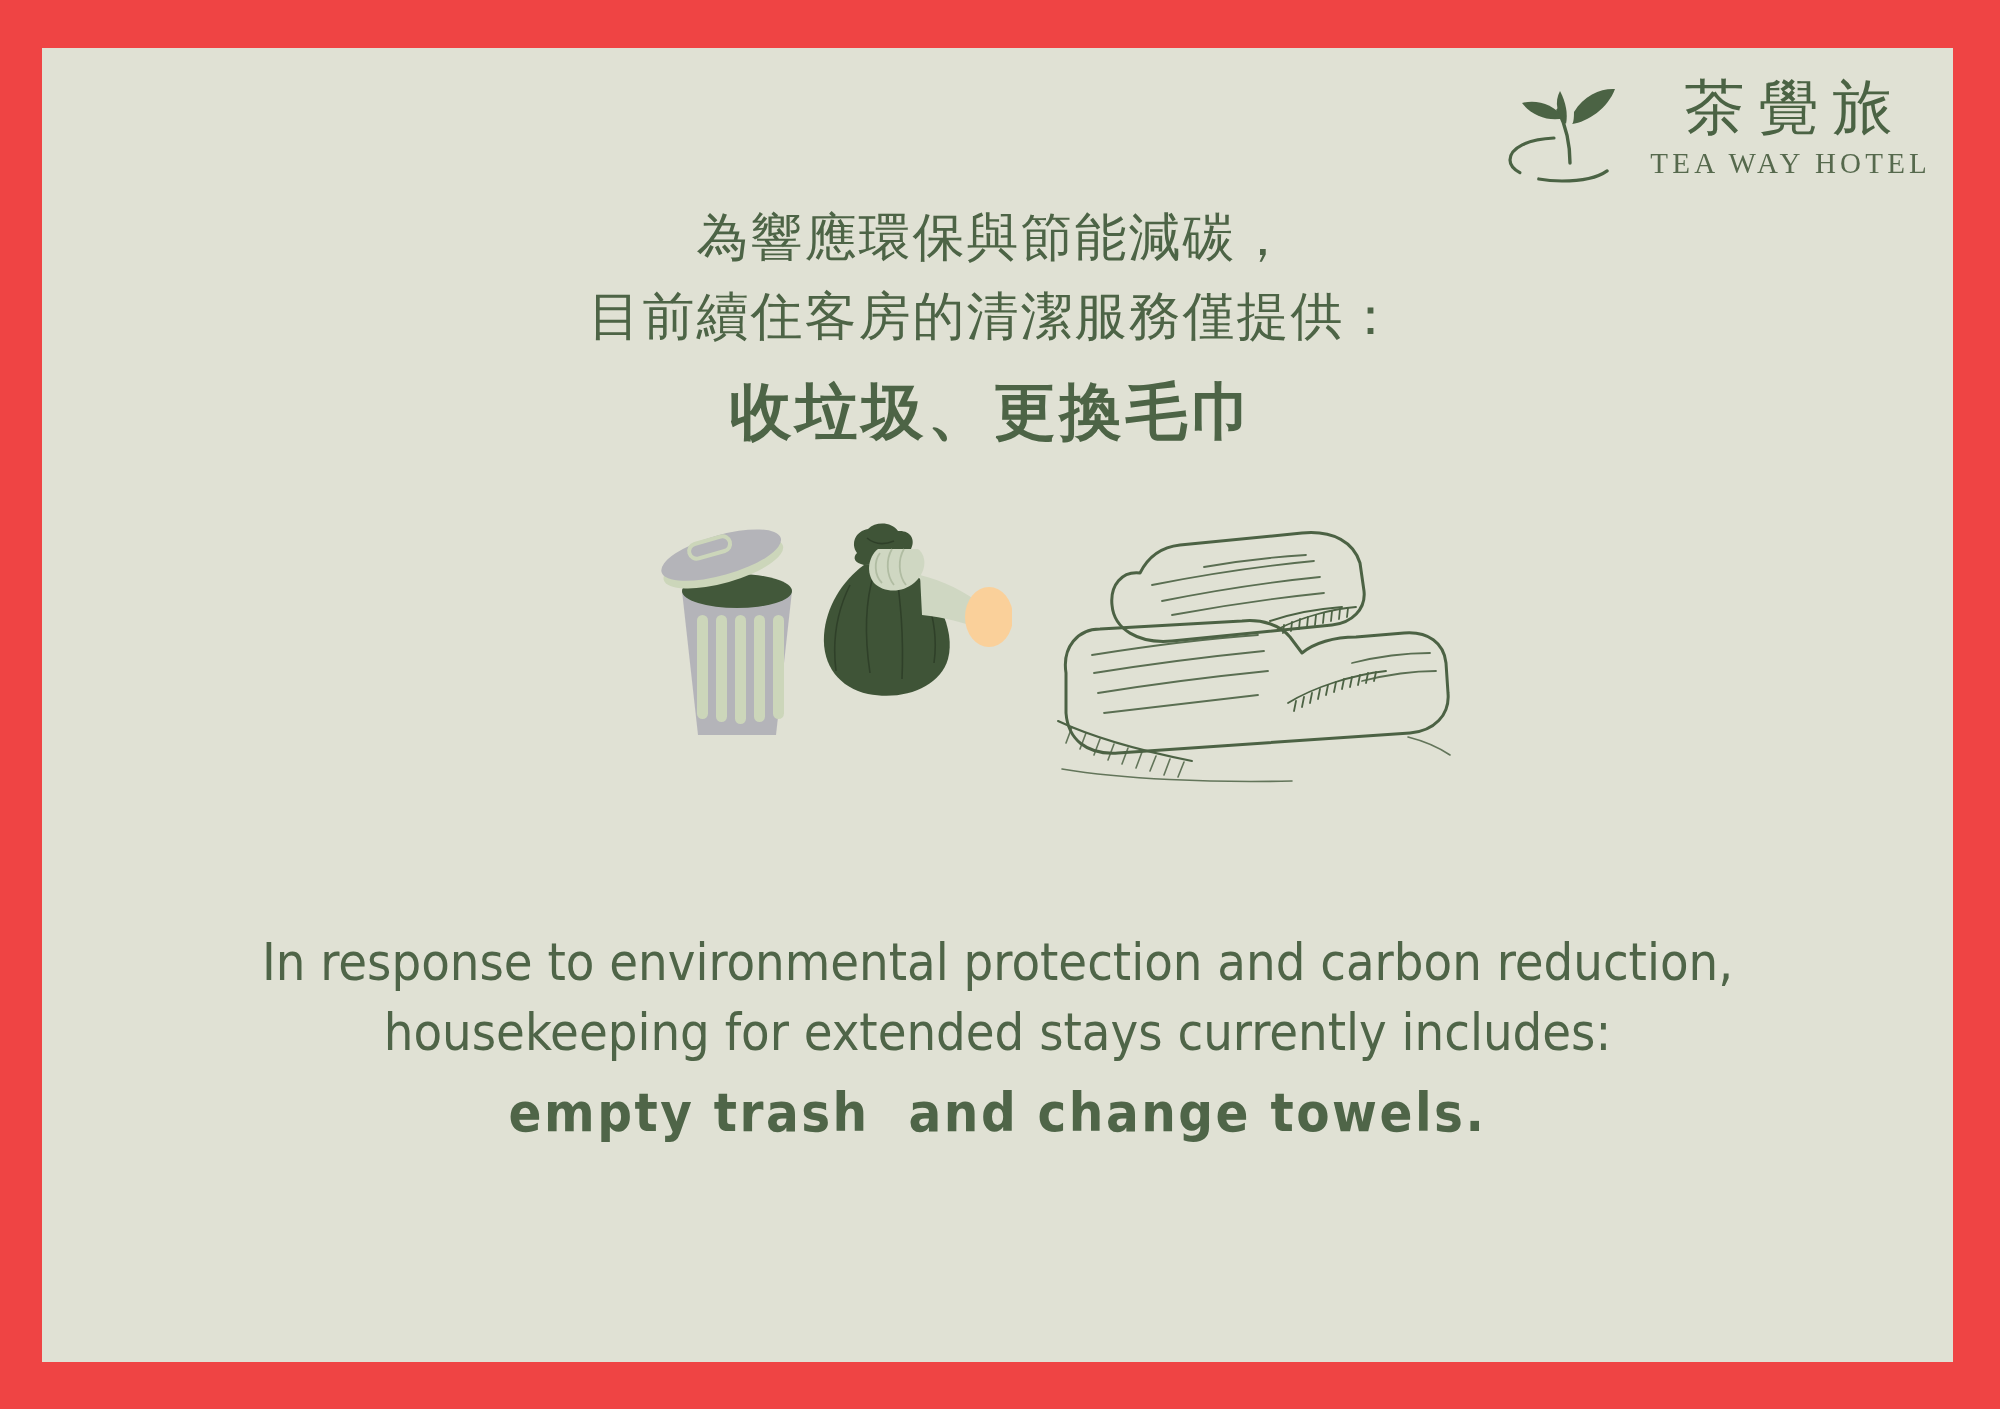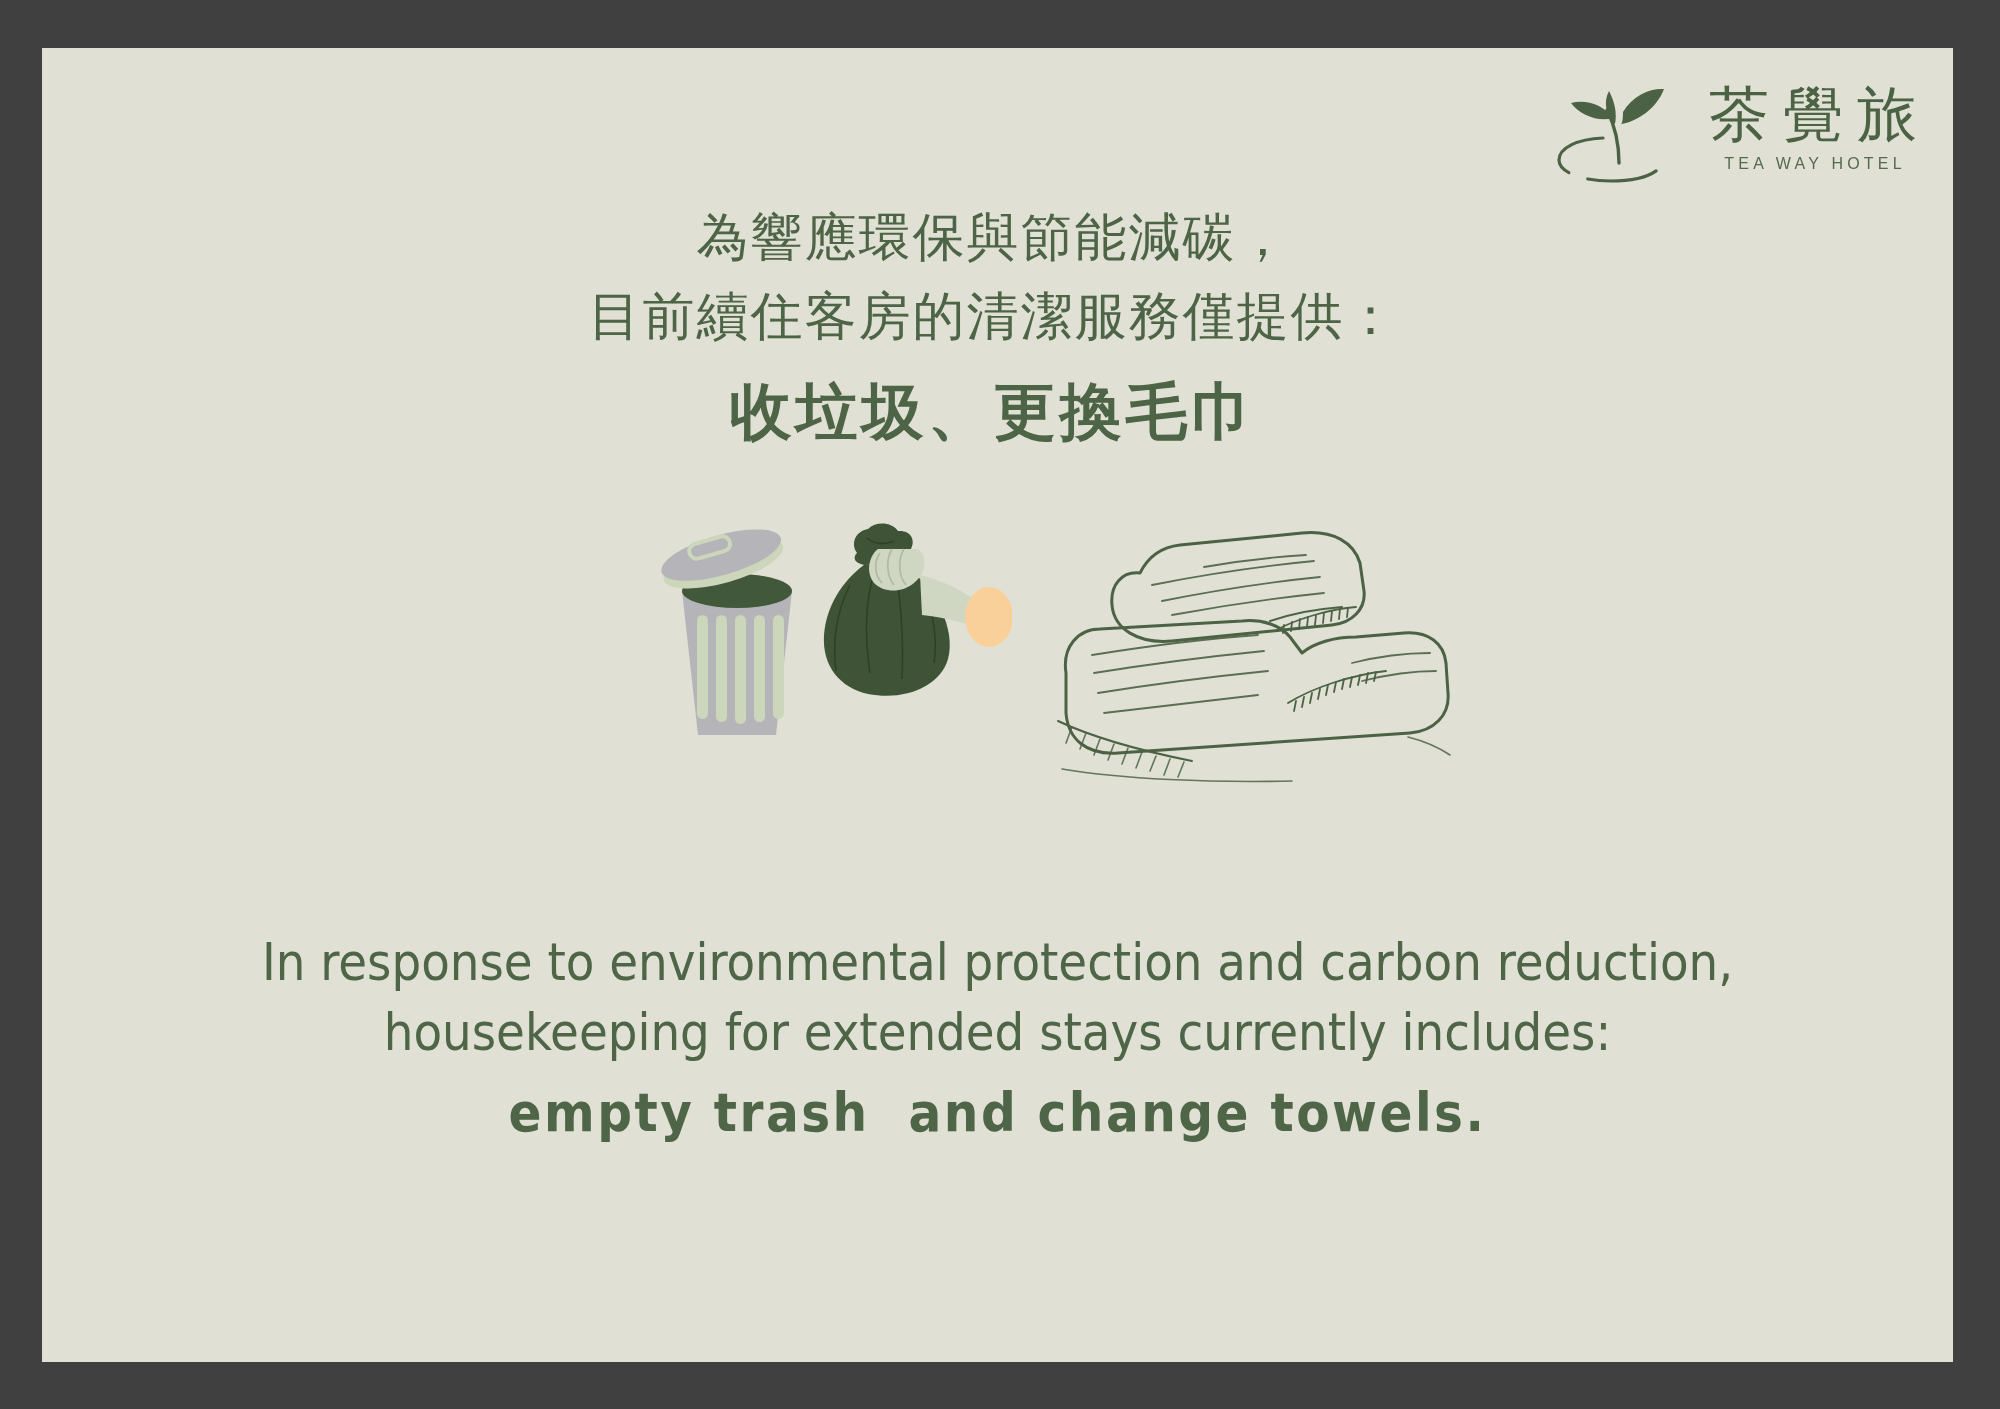--- a/index.html
+++ b/index.html
@@ -10,21 +10,21 @@
     width: 2000px;
     height: 1409px;
     background: #c5cfb6;
     font-family: "Liberation Sans", "DejaVu Sans", sans-serif;
     overflow: hidden;
   }
   #poster {
     position: relative;
     width: 2000px;
     height: 1409px;
-    background: #404040;
+    background: #ef4444;
   }
   #panel {
     position: absolute;
     left: 42px;
     top: 48px;
     width: 1911px;
     height: 1314px;
     background: #e0e1d4;
   }
 
@@ -55,22 +55,22 @@
   #logo-cn {
     font-family: "DejaVu Serif", "Liberation Serif", serif;
     font-size: 60px;
     letter-spacing: 14px;
     text-indent: 14px;
     color: #4b6344;
     line-height: 1.12;
     white-space: nowrap;
   }
   #logo-en {
-    font-family: Liberation Sans, sans-serif;
-    font-size: 16px;
+    font-family: Liberation Serif, serif;
+    font-size: 29px;
     letter-spacing: 4.2px;
     text-indent: 4.2px;
     color: #56694d;
     margin-top: 6px;
     white-space: nowrap;
   }
 
   
   #cn-block {
     position: absolute;

